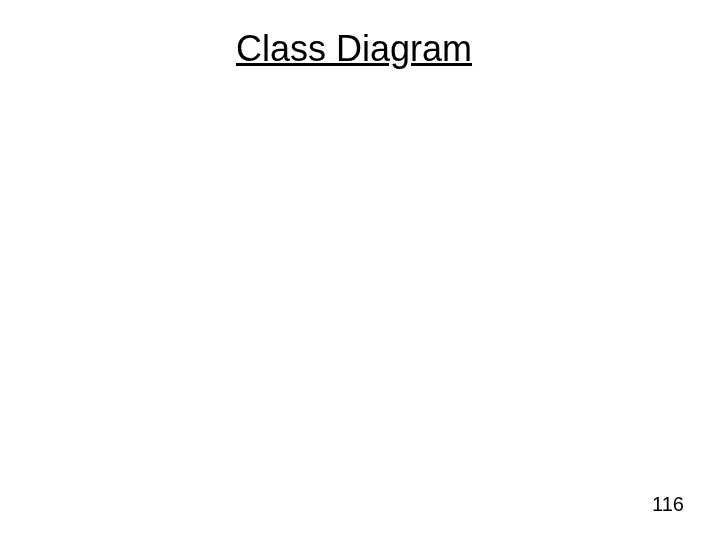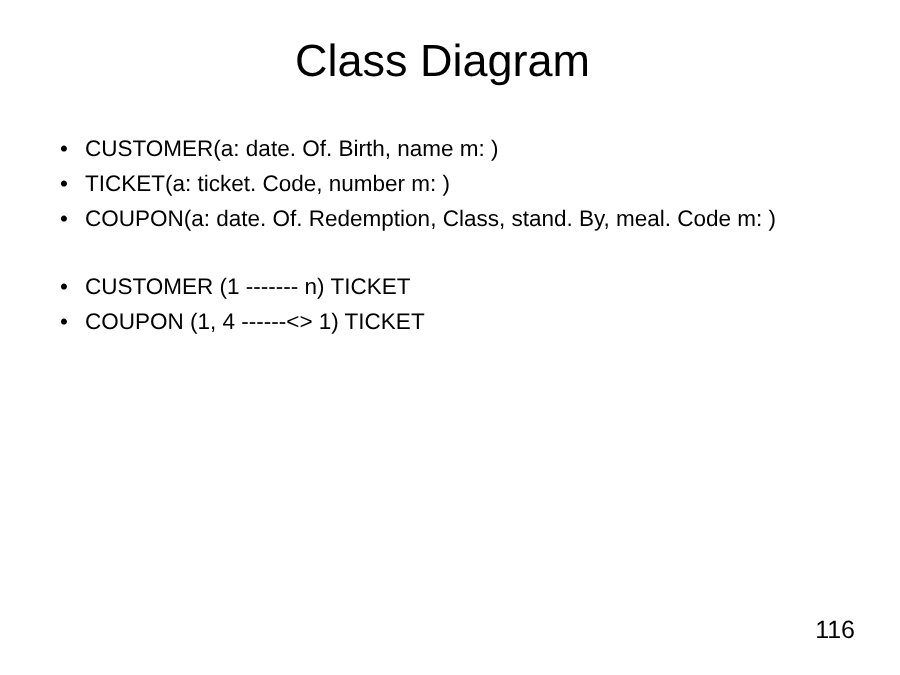--- a/index.html
+++ b/index.html
@@ -13,20 +13,21 @@
       background: #ffffff;
       font-family: Arial, Helvetica, sans-serif;
       color: #000000;
       position: relative;
     }
     .slide {
       width: 100%;
       height: 100%;
       padding: 24px 44px 32px 32px;
       position: relative;
+      text-decoration: underline;
     }
     .title {
       text-align: center;
       font-size: 36px;
       font-weight: 400;
       margin-bottom: 36px;
       margin-top: 4px;
     }
     .bullets {
       list-style: none;
@@ -54,27 +55,18 @@
       right: 36px;
       font-size: 20px;
     }
   </style>
 </head>
 <body>
 
 <div class="slide">
   <h1 class="title">Class Diagram</h1>
 
-  <ul class="bullets">
-    <li>CUSTOMER(a: date. Of. Birth, name m: )</li>
-    <li>TICKET(a: ticket. Code, number m: )</li>
-    <li>COUPON(a: date. Of. Redemption, Class, stand. By, meal. Code m: )</li>
-  </ul>
 
   <div class="group-gap"></div>
 
-  <ul class="bullets">
-    <li>CUSTOMER (1 ------- n) TICKET</li>
-    <li>COUPON (1, 4 ------&lt;&gt;  1) TICKET</li>
-  </ul>
 
   <div class="page-number">116</div>
 </div>
 
 </body></html>

